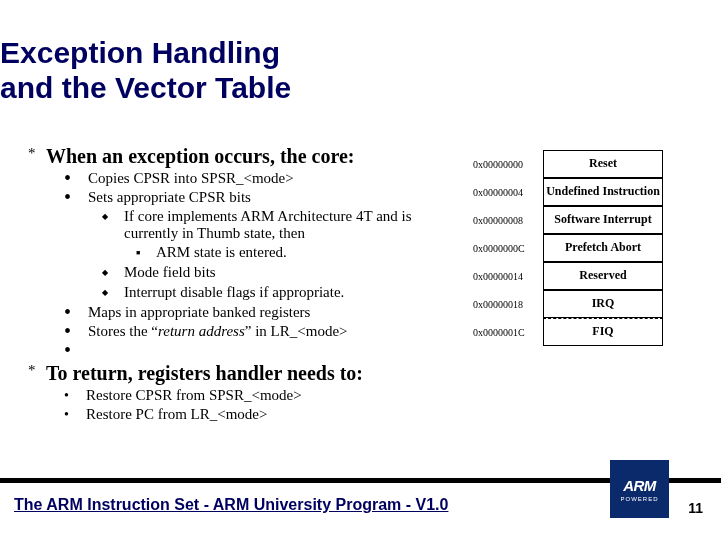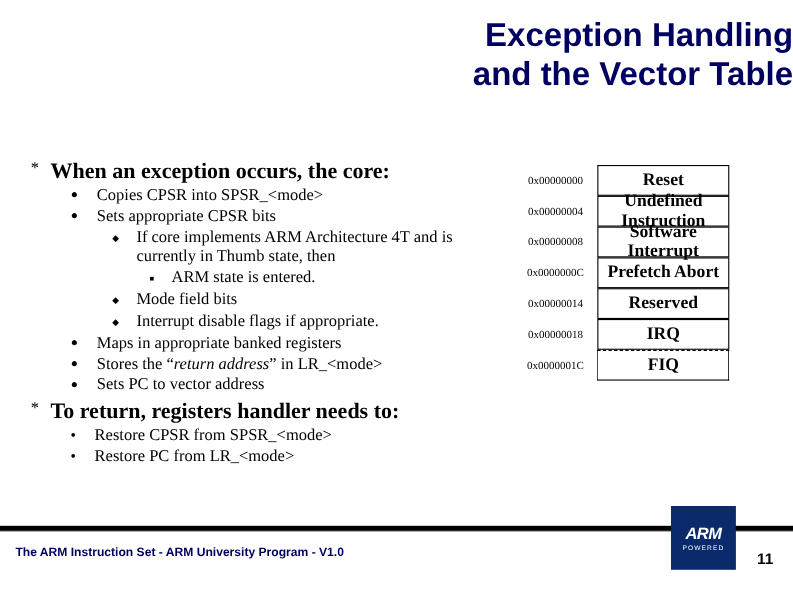--- a/index.html
+++ b/index.html
@@ -9,27 +9,27 @@
     font-family: "Times New Roman", Times, serif;
     background: #fff;
     color: #000;
     overflow: hidden;
   }
   .slide {
     position: relative;
     width: 721px; height: 541px;
   }
   .title {
-    text-align: right;
+    text-align: left;
     font-family: Arial, Helvetica, sans-serif;
     font-weight: bold;
     color: #000060;
     font-size: 30px;
     line-height: 1.15;
-    padding-top: 16px;
+    padding-top: 36px;
   }
   .body {
     position: absolute;
     top: 145px;
     left: 28px;
     width: 430px;
     font-size: 15px;
   }
   .star-row { display: flex; margin-bottom: 2px; }
   .star { width: 18px; flex: 0 0 18px; }
@@ -46,28 +46,28 @@
 
   .vtable {
     position: absolute;
     top: 150px;
     right: 58px;
     width: 190px;
     font-family: "Times New Roman", serif;
     font-size: 11px;
   }
   .vrow { display: flex; height: 28px; align-items: center; }
-  .vaddr { width: 70px; text-align: center; padding-right: 6px; font-size: 10px; }
+  .vaddr { width: 70px; text-align: left; padding-right: 6px; font-size: 10px; }
   .vcell {
     flex: 1;
     border: 1px solid #000;
     height: 100%;
     display: flex; align-items: center; justify-content: center;
     font-weight: bold;
-    font-size: 16px;
+    font-size: 12px;
     text-align: center;
     margin-top: -1px;
   }
   .vcell.dashed {
     border-top: 1px dashed #000;
   }
 
   .footbar {
     position: absolute;
     left: 0; right: 0;
@@ -80,23 +80,24 @@
     left: 0; right: 0;
     top: 482px;
     height: 1px;
     background: #000;
   }
   .footer-text {
     position: absolute;
     left: 14px;
     top: 496px;
     font-family: Arial, Helvetica, sans-serif;
-    font-size: 11px;
+    font-size: 16px;
     font-weight: bold;
     color: #000060;
+    text-decoration: underline;
   }
   .pagenum {
     position: absolute;
     right: 18px;
     top: 500px;
     font-family: Arial, Helvetica, sans-serif;
     font-size: 14px;
     font-weight: bold;
     color: #000000;
   }
@@ -183,21 +184,20 @@
       <div>Maps in appropriate banked registers</div>
     </div>
     <div class="bullet-l2">
       <div class="dot">•</div>
       <div>
         <span>Stores the “</span><span class="italic">return address</span><span>” in LR_&lt;mode&gt;</span>
       </div>
     </div>
     <div class="bullet-l2">
       <div class="dot">•</div>
-      <div>Sets PC to vector address</div>
     </div>
 
     <div class="star-row" style="margin-top:4px;">
       <div class="star">*</div>
       <div class="star-txt">To return, registers handler needs to:</div>
     </div>
     <div class="bullet-small">
       <div class="smdot">•</div>
       <div>Restore CPSR from SPSR_&lt;mode&gt;</div>
     </div>

